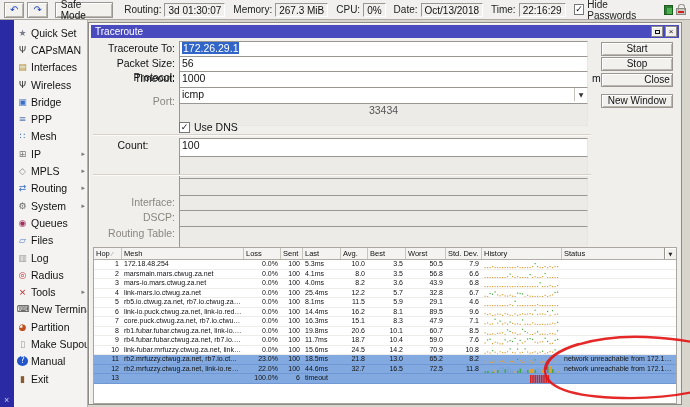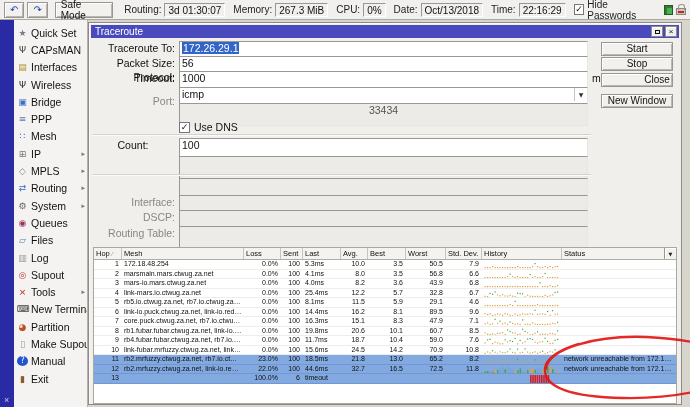--- a/index.html
+++ b/index.html
@@ -183,21 +183,21 @@
         <div class="menu-item">
           <span class="mi-ico" style="color: rgb(74, 122, 192);">▱</span>
           <span>Files</span>
         </div>
         <div class="menu-item">
           <span class="mi-ico" style="color: rgb(153, 153, 153);">▥</span>
           <span>Log</span>
         </div>
         <div class="menu-item">
           <span class="mi-ico" style="color: rgb(192, 64, 64);">◎</span>
-          <span>Supout</span>
+          <span>Radius</span>
         </div>
         <div class="menu-item">
           <span class="mi-ico" style="color: rgb(192, 32, 32);">×</span>
           <span>Tools</span>
           <span class="mi-arrow">▸</span>
         </div>
         <div class="menu-item">
           <span class="mi-ico" style="color: rgb(68, 68, 68);">⌨</span>
           <span>New Terminal</span>
         </div>

